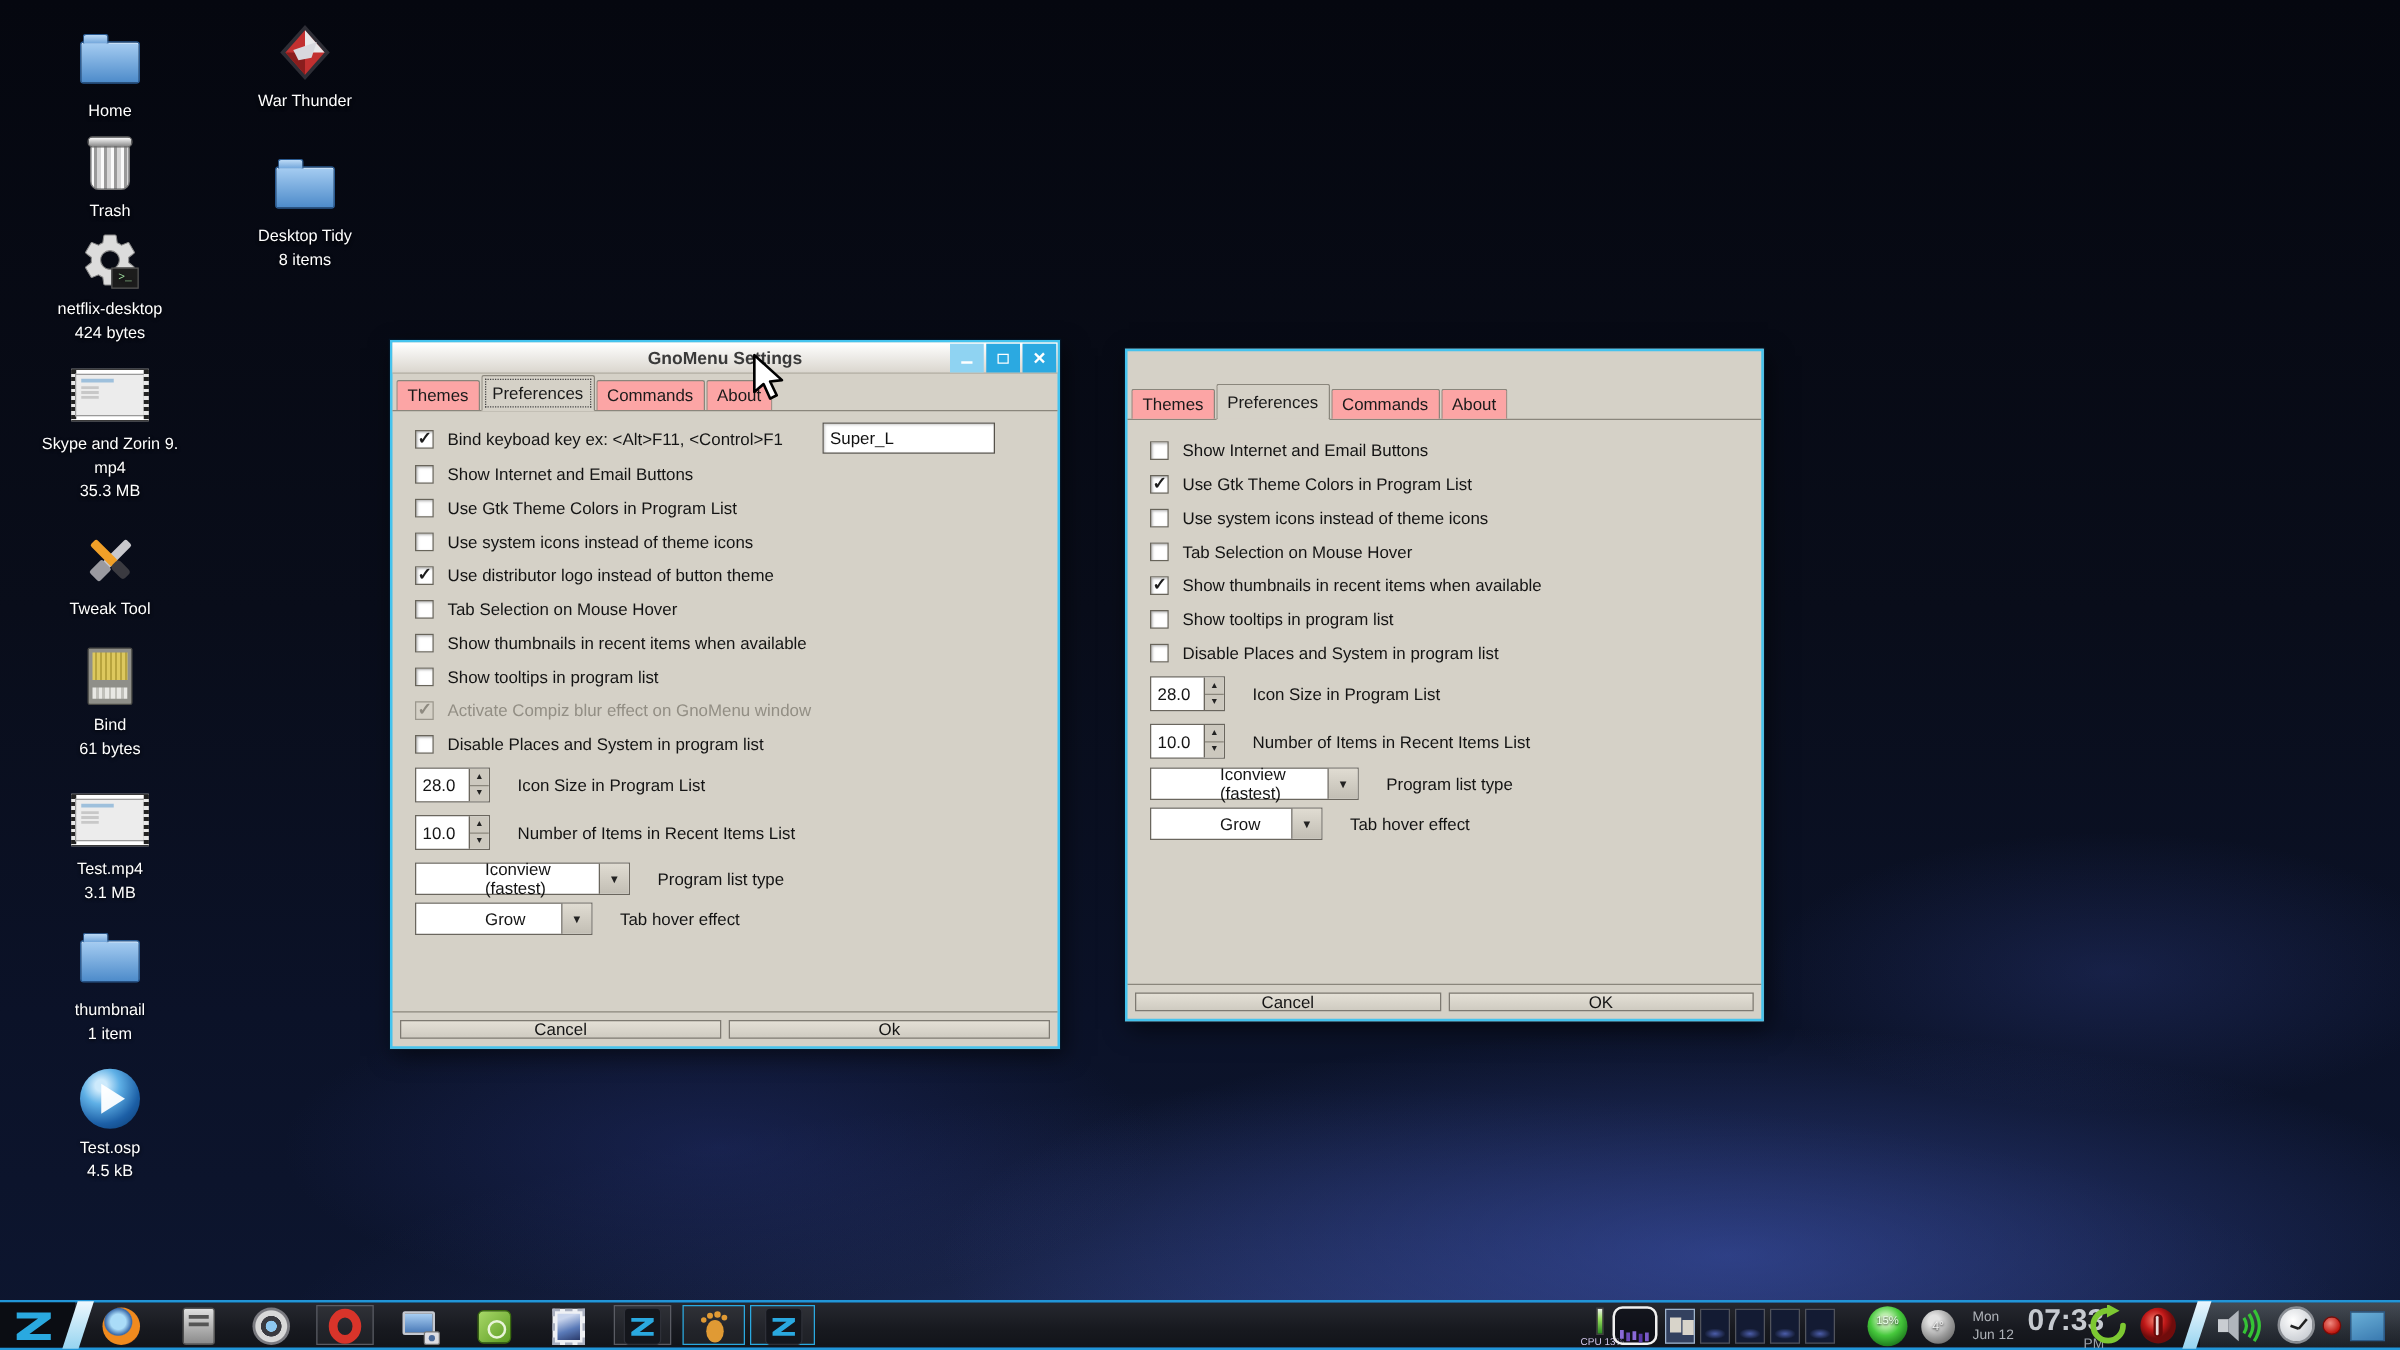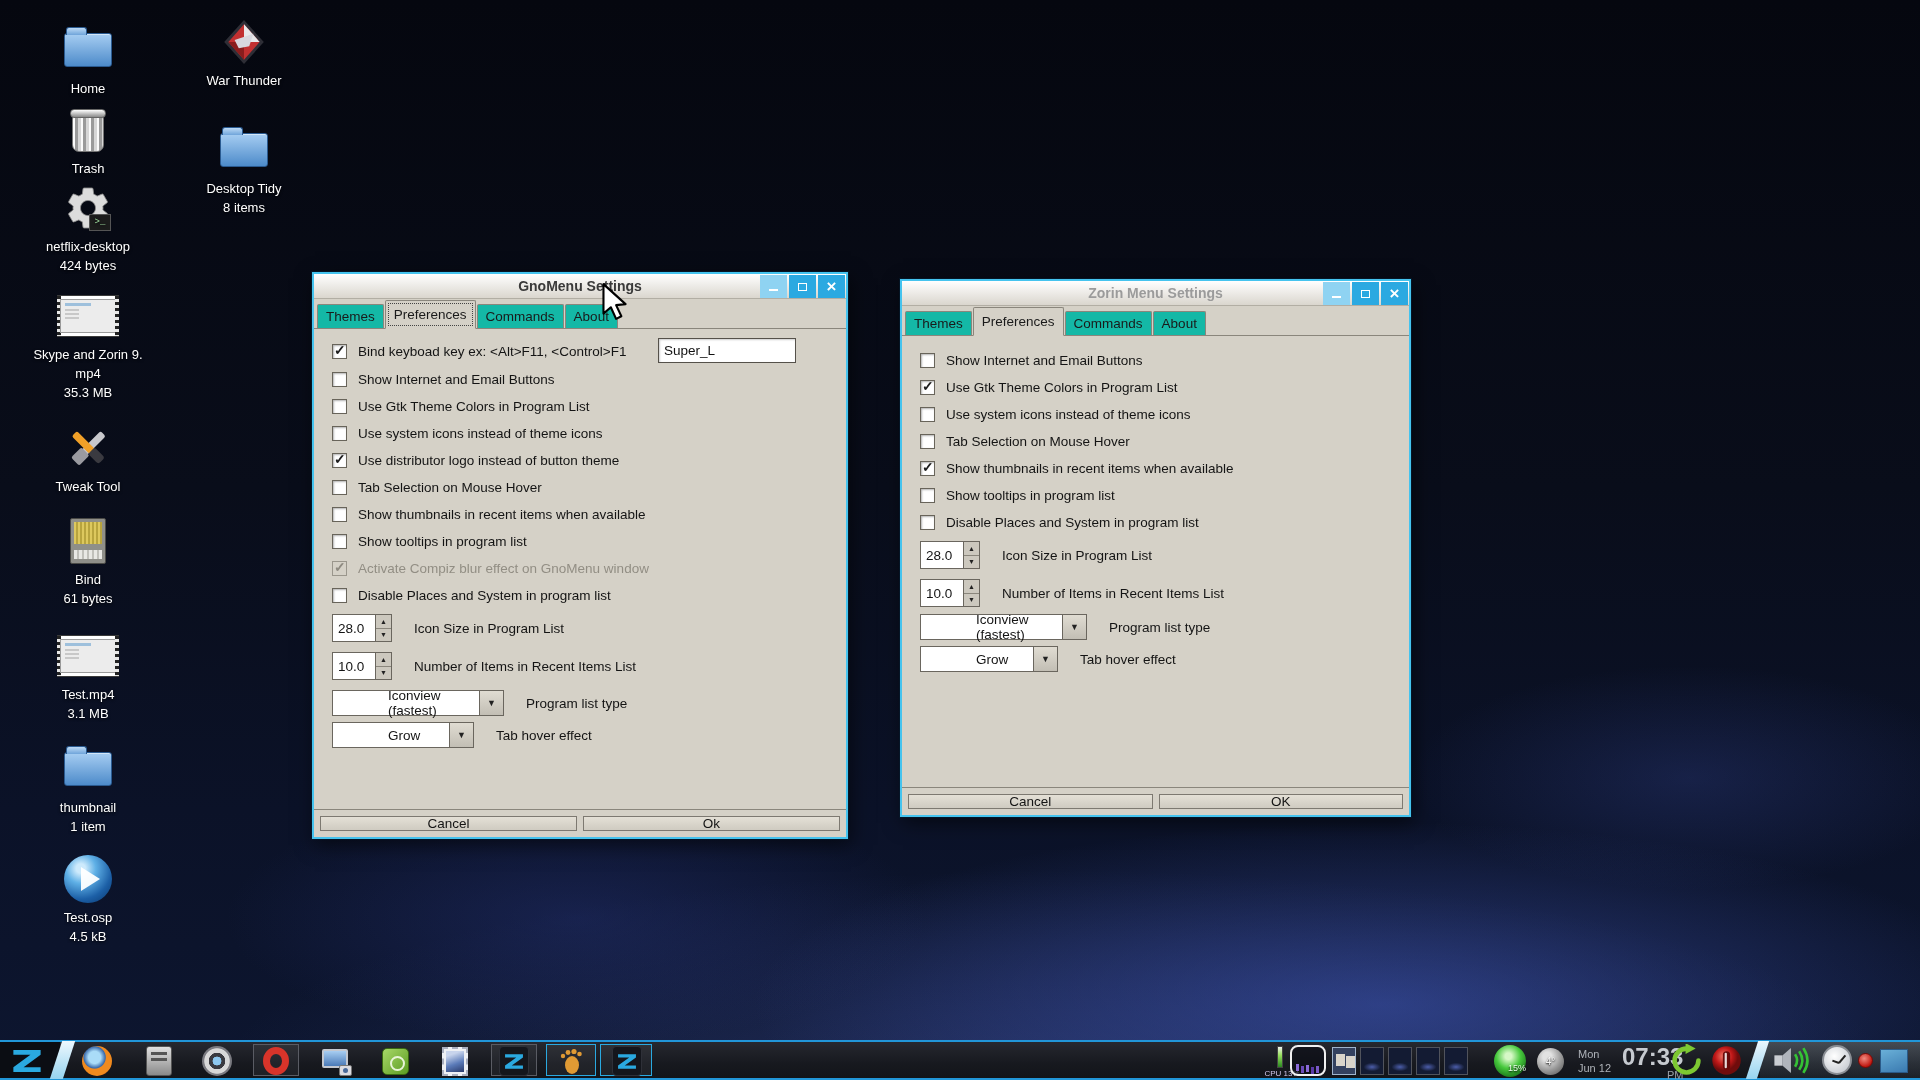--- a/index.html
+++ b/index.html
@@ -64,21 +64,21 @@
   .winbtns { position:absolute; right:1px; top:1px; display:flex; gap:2px; height:23px; }
   .wbtn { width:27px; height:23px; display:flex; align-items:center; justify-content:center; }
   .wbtn.min { background:#8fd3f2; } .wbtn.max { background:#2ba9e1; } .wbtn.close { background:#2ba9e1; }
   .g-min { width:9px; height:0; border-bottom:2px solid #fff; margin-top:7px; }
   .g-max { width:9px; height:8px; border:1.5px solid #fff; }
   .g-close::before { content:"×"; color:#fff; font-size:17px; font-weight:bold; line-height:20px; }
 
   .tabs { position:absolute; left:0; right:0; top:26px; height:29px; display:flex; align-items:flex-end;
           padding:0 0 0 3px; border-bottom:1px solid #8a867c; }
   .tab { height:24px; line-height:23px; padding:0 8px; font-size:13.5px; color:#1a1a1a;
-         background:#14b8a6; border:1px solid #8a867c; border-bottom:none; margin-right:1px; border-radius:2px 2px 0 0; }
+         background:#fca5a5; border:1px solid #8a867c; border-bottom:none; margin-right:1px; border-radius:2px 2px 0 0; }
   .tab.active { height:29px; line-height:28px; background:#d5d1c7; margin-bottom:-1px; border-bottom:1px solid #d5d1c7; }
   .tab.focused { outline:1px dotted #444; outline-offset:-4px; }
 
   .row { position:absolute; left:18px; display:flex; align-items:center; gap:11px; font-size:13.5px; color:#141414; height:18px; }
   .cb { width:15px; height:15px; background:#fff; border:1px solid #68645a; flex:none; position:relative;
         box-shadow:inset 1px 1px 2px rgba(0,0,0,.3); }
   .cb.checked::after { content:"✓"; position:absolute; top:-3px; left:1px; font-size:14px; font-weight:bold; color:#1c1c1c; }
   .row.disabled { color:#928e84; }
   .row.disabled .cb { background:#d5d1c7; border-color:#9a968c; box-shadow:none; }
   .row.disabled .cb.checked::after { color:#8e8a80; }
@@ -136,21 +136,21 @@
   .zsq { width:30px; height:30px; border-radius:4px; background:#14161c; border:1px solid #2e3038; display:flex; align-items:center; justify-content:center; }
 
   .traytext { color:#b4b8be; }
   .pcell { position:absolute; top:5px; width:24px; height:28px; border:1px solid #50535c; background:#131b33; }
   .pcell.active { background:#33415f; border-color:#9fb4cc; }
   .pcell.active::before { content:""; position:absolute; left:3px; top:6px; width:9px; height:12px; background:#d8d4ca; box-shadow:10px 2px 0 #d8d4ca; }
   .pcell .smudge { position:absolute; left:3px; bottom:3px; width:16px; height:8px; background:radial-gradient(ellipse, rgba(90,110,200,.8), transparent 75%); }
 
   .loadorb { position:absolute; width:32px; height:32px; border-radius:50%;
       background:radial-gradient(circle at 45% 35%, #d6f8c6 0 12%, #46c83c 45%, #0c5c10 90%); text-align:center; }
-  .loadorb span { position:absolute; left:0; right:0; bottom:4px; font-size:9px; color:#eaffea; text-shadow:0 1px 2px #000;text-align:right; }
+  .loadorb span { position:absolute; left:0; right:0; bottom:16px; font-size:9px; color:#eaffea; text-shadow:0 1px 2px #000; }
   .moon { position:absolute; width:27px; height:27px; border-radius:50%;
       background:radial-gradient(circle at 38% 32%, #e2e2e2 0 18%, #9a9a9a 55%, #555 95%); }
   .moon span { position:absolute; left:0; right:0; top:8px; text-align:center; font-size:10px; color:#f2f2f2; text-shadow:0 1px 2px #000; }
 
   .clockface { width:30px; height:30px; border-radius:50%; border:2px solid #8a8e94;
       background:radial-gradient(circle at 40% 35%, #ffffff, #c8ccd2 80%); position:relative; }
   .clockface::before { content:""; position:absolute; left:14px; top:6px; width:2px; height:10px; background:#222; transform-origin:bottom; transform:rotate(40deg); }
   .clockface::after { content:""; position:absolute; left:14px; top:9px; width:2px; height:7px; background:#222; transform-origin:bottom; transform:rotate(-70deg); }
   .red-o { width:15px; height:15px; border-radius:50%; background:radial-gradient(circle at 40% 35%, #f08a80, #c01810 70%); border:1px solid #7a0a06; }
   .bluesq { width:28px; height:24px; background:linear-gradient(160deg,#6ab0d8,#3a7ab0); border:1px solid #2a5a88; }
@@ -369,34 +369,20 @@
     <span>Tab hover effect</span>
   </div>
 
   <div class="dlgbtns">
     <div class="dbtn">Cancel</div>
     <div class="dbtn">Ok</div>
   </div>
 </div>
 
 <div class="win inactive" style="left:900px;top:279px;width:511px;height:538px">
-  <div class="titlebar">
-    <div class="title">Zorin Menu Settings</div>
-    <div class="winbtns">
-      <div class="wbtn min">
-          <span class="g-min"></span>
-        </div>
-      <div class="wbtn max">
-          <span class="g-max"></span>
-        </div>
-      <div class="wbtn close">
-          <span class="g-close"></span>
-        </div>
-    </div>
-  </div>
   <div class="tabs">
     <div class="tab">Themes</div>
     <div class="tab active">Preferences</div>
     <div class="tab">Commands</div>
     <div class="tab">About</div>
   </div>
 
   <div class="row" style="top:70px">
     <span class="cb"></span>
     <span>Show Internet and Email Buttons</span>

